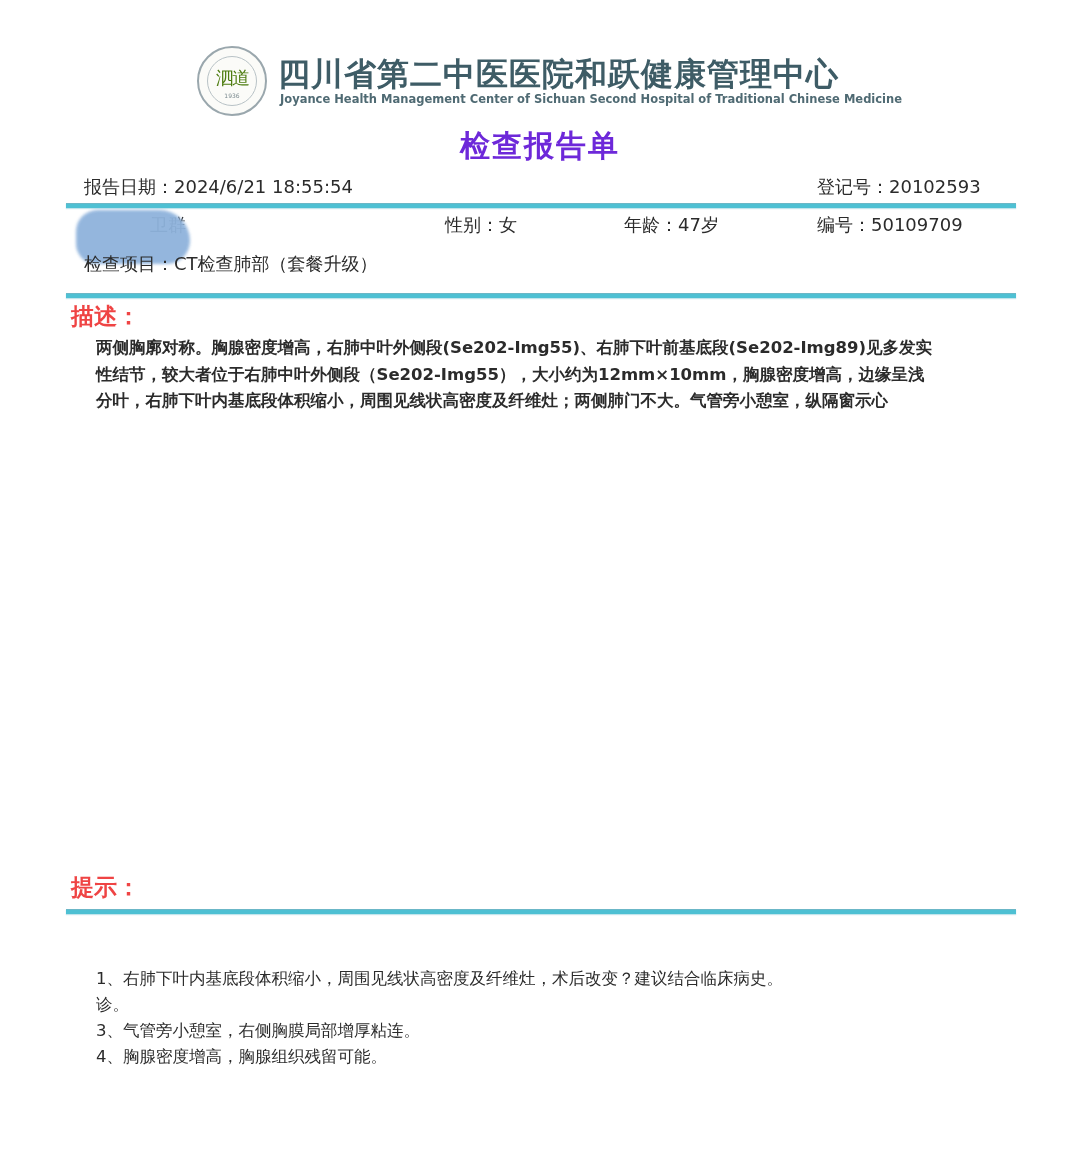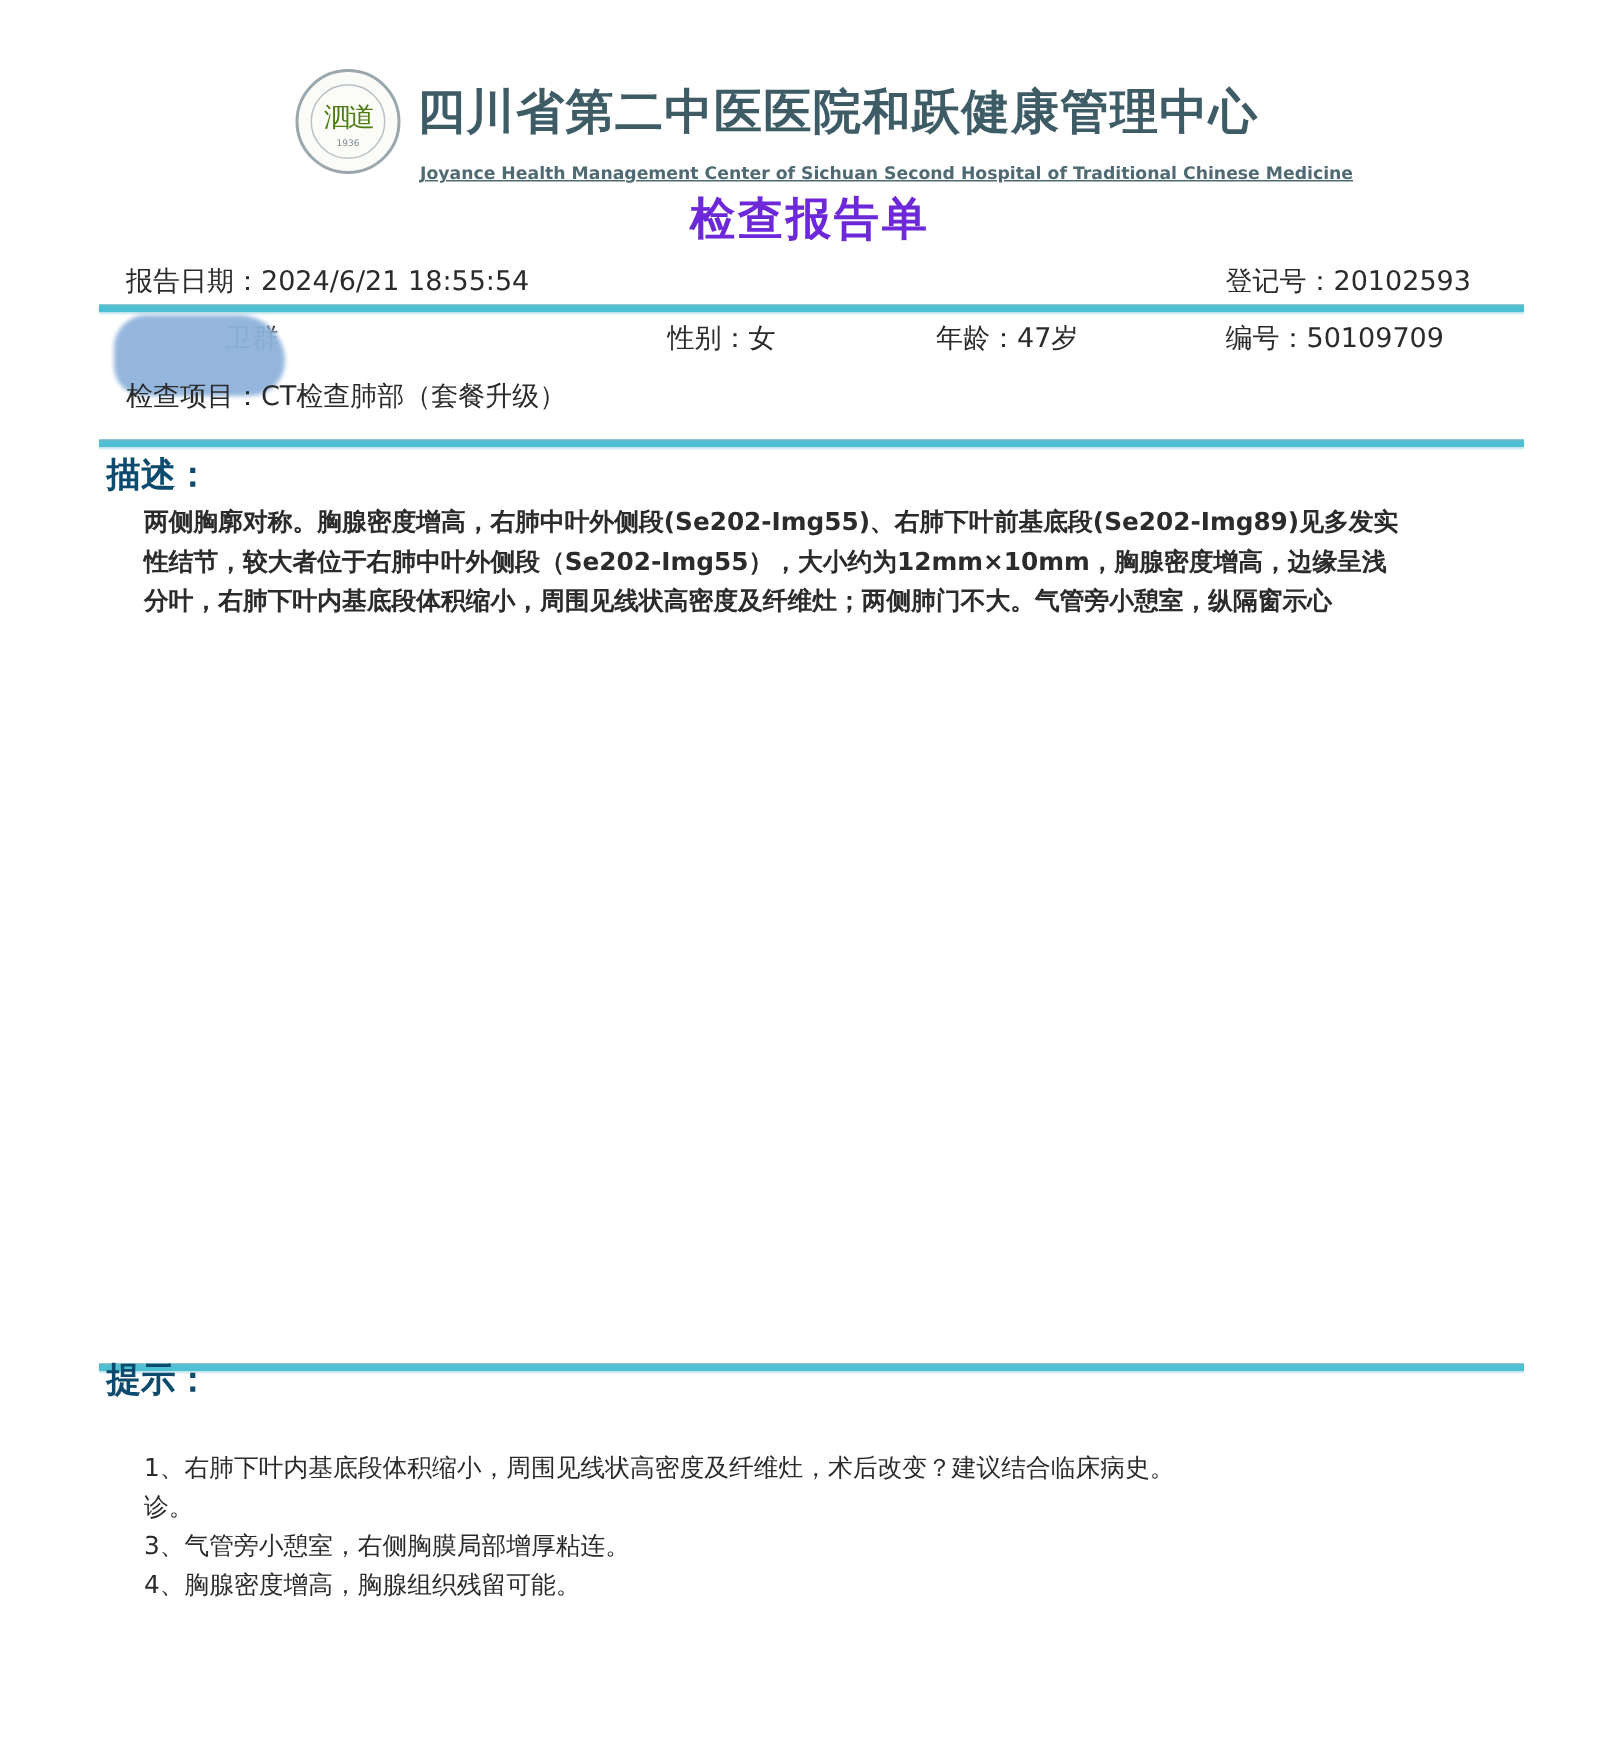--- a/index.html
+++ b/index.html
@@ -50,27 +50,26 @@
     }
     .org-cn {
       left: 278px; top: 53px;
       font-size: 32px;
       font-weight: bold;
       color: #3e5c66;
       letter-spacing: 1px;
       white-space: nowrap;
     }
     .org-en {
-      left: 280px; top: 108px;
+      left: 280px; top: 92px;
       font-size: 11.5px;
       font-weight: bold;
       color: #4f6a73;
       white-space: nowrap;
       letter-spacing: 0px;
-      text-decoration: underline;
     }
 
     .doc-title {
       left: 0; width: 1080px; top: 126px;
       text-align: center;
       font-size: 30px;
       font-weight: bold;
       color: #6d28d9;
       letter-spacing: 2px;
     }
@@ -93,21 +92,21 @@
       width: 114px; height: 54px;
       border-radius: 28px 40px 30px 26px;
       background: #8fb3dc;
       filter: blur(1.5px);
       opacity: 0.95;
     }
 
     .section-head {
       font-size: 23px;
       font-weight: bold;
-      color: #0c4a6e;
+      color: #ef4444;
       white-space: nowrap;
     }
 
     .para {
       left: 96px; width: 900px;
       font-size: 16.5px;
       line-height: 26.5px;
       color: #2b2b2b;
     }
     .para .line { display: block; white-space: nowrap; font-weight: bold; }
@@ -165,19 +164,19 @@
 
 <div class="abs section-head" style="left:71px; top:301px;">描述：</div>
 <div class="abs para" style="top:335px;">
   <span class="line">两侧胸廓对称。胸腺密度增高，右肺中叶外侧段(Se202-Img55)、右肺下叶前基底段(Se202-Img89)见多发实</span>
   <span class="line">性结节，较大者位于右肺中叶外侧段（Se202-Img55），大小约为12mm×10mm，胸腺密度增高，边缘呈浅</span>
   <span class="line">分叶，右肺下叶内基底段体积缩小，周围见线状高密度及纤维灶；两侧肺门不大。气管旁小憩室，纵隔窗示心</span>
 </div>
 
 <div class="abs hr" style="top:909px;"></div>
 
-<div class="abs section-head" style="left:71px; top:904px;">提示：</div>
+<div class="abs section-head" style="left:71px; top:872px;">提示：</div>
 <div class="abs tips">
   <span class="line">1、右肺下叶内基底段体积缩小，周围见线状高密度及纤维灶，术后改变？建议结合临床病史。</span>
   <span class="line">诊。</span>
   <span class="line">3、气管旁小憩室，右侧胸膜局部增厚粘连。</span>
   <span class="line">4、胸腺密度增高，胸腺组织残留可能。</span>
 </div>
 
 </body></html>

